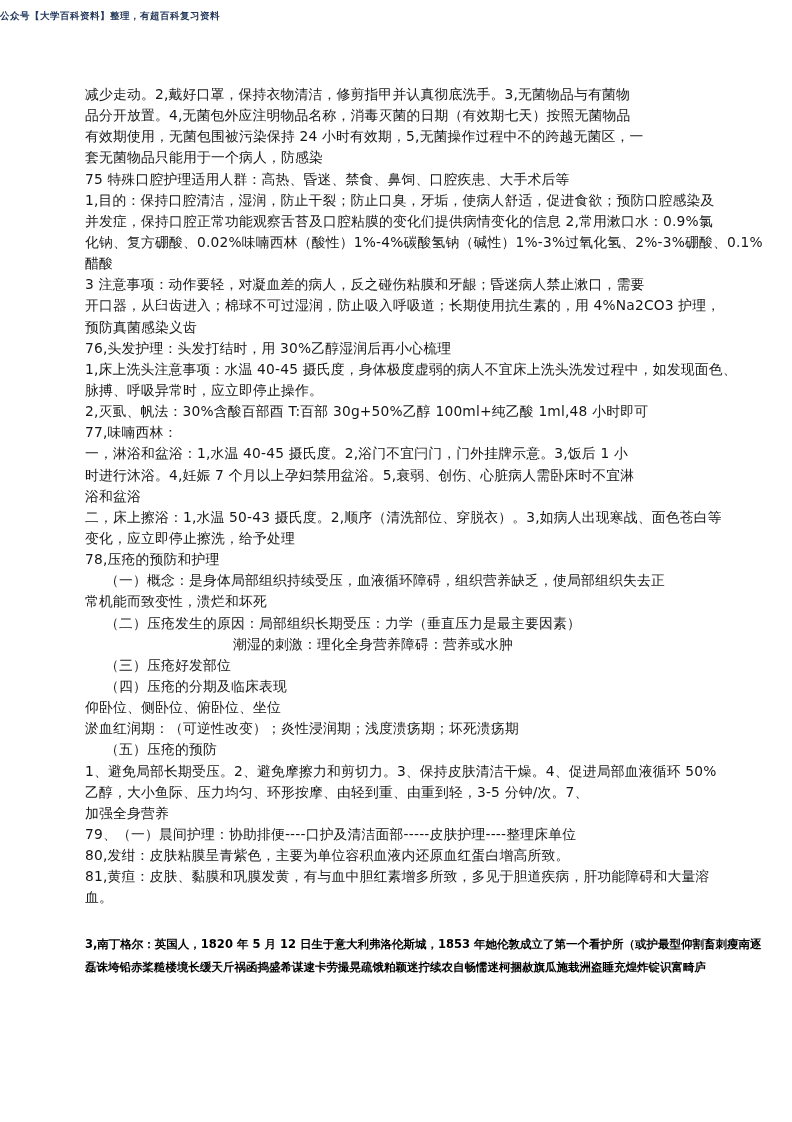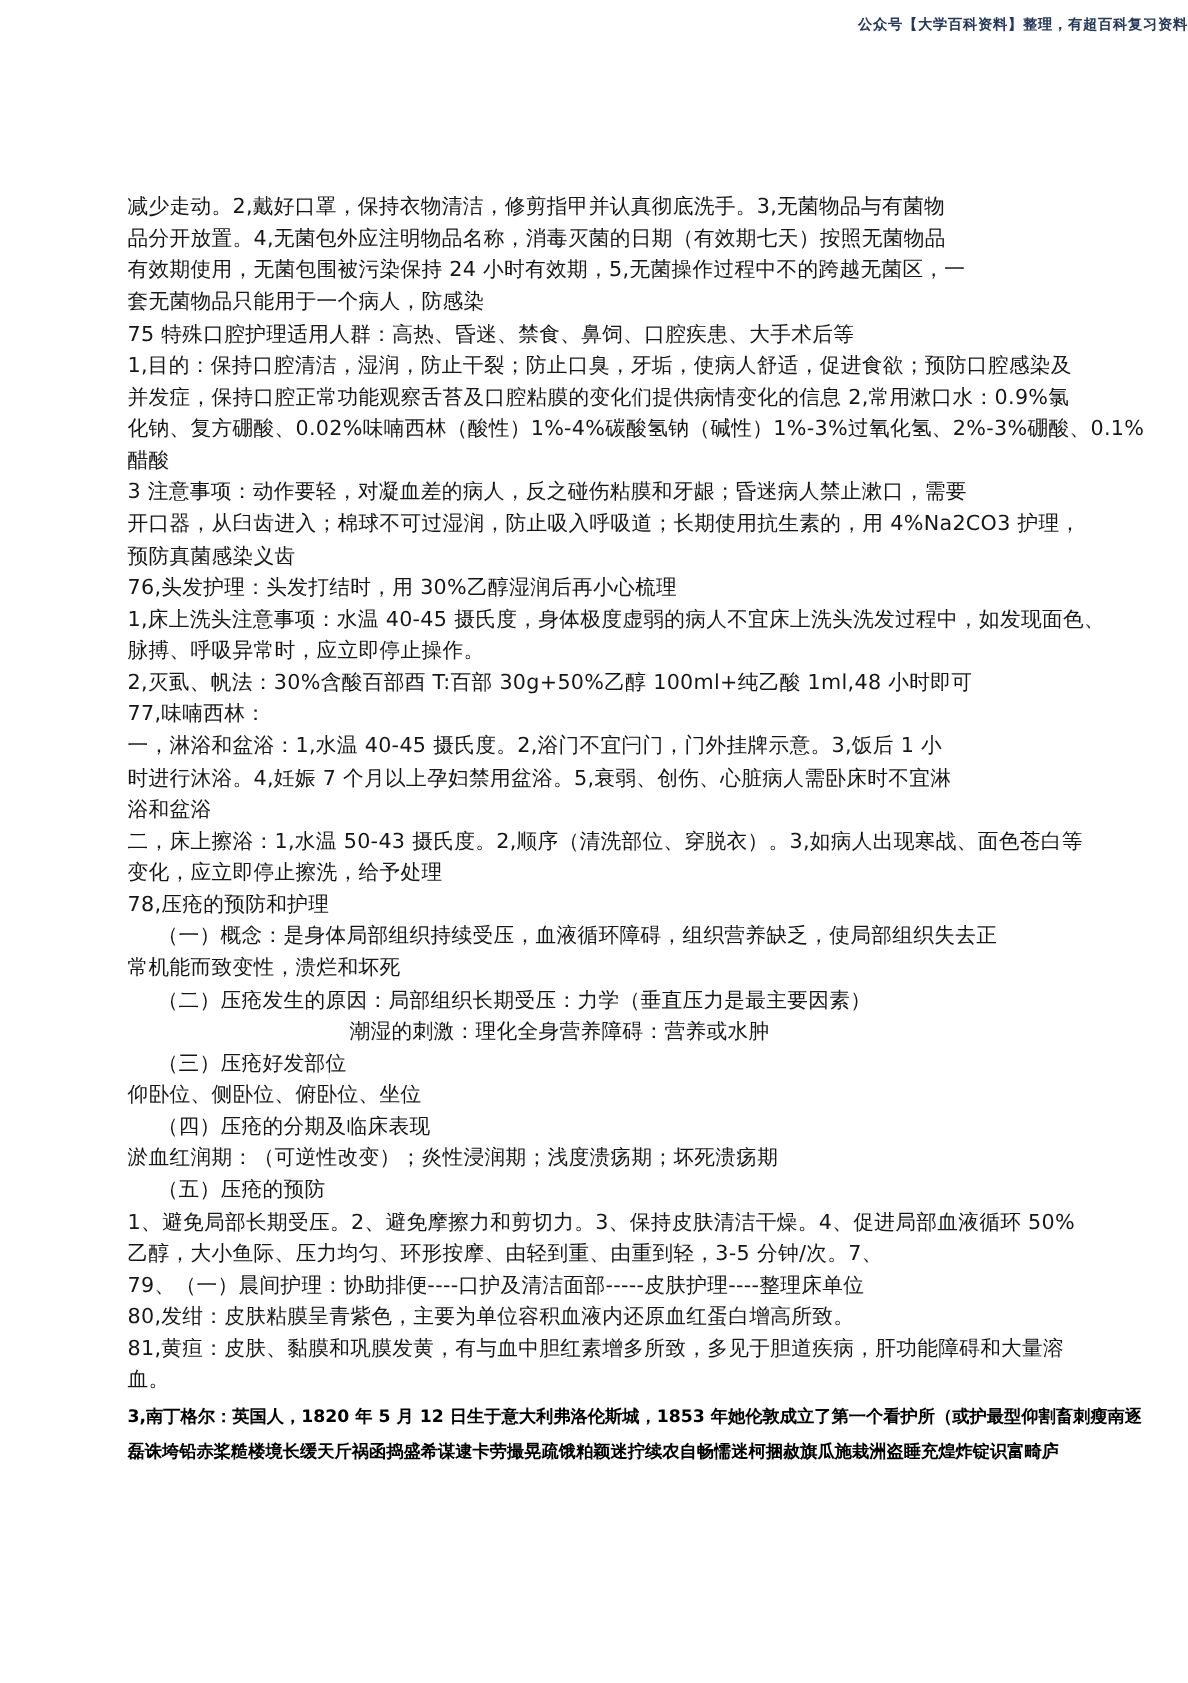--- a/index.html
+++ b/index.html
@@ -9,33 +9,32 @@
     height:1122px;
     background:#ffffff;
     overflow:hidden;
     font-family:"DejaVu Sans","Liberation Sans",sans-serif;
   }
   .page-header{
     position:absolute;
     top:10px;
     left:0;
     width:792px;
-    text-align:right;
+    text-align:left;
     font-size:9.5px;
     font-weight:700;
     letter-spacing:0.5px;
     color:#24395b;
   }
   .doc-body{
     position:absolute;
     left:85px;
     top:84px;
     width:690px;
     color:#161616;
-    margin-top:44px;
   }
   .doc-body .line{
     white-space:pre;
     font-size:13.8px;
     line-height:21.15px;
     height:21.15px;
     letter-spacing:0.2px;
   }
   .doc-body .line.ind{ padding-left:20px; }
   .doc-body .line.mid{ padding-left:148px; }
@@ -83,26 +82,27 @@
       <div class="line">时进行沐浴。4,妊娠 7 个月以上孕妇禁用盆浴。5,衰弱、创伤、心脏病人需卧床时不宜淋</div>
       <div class="line">浴和盆浴</div>
       <div class="line">二，床上擦浴：1,水温 50-43 摄氏度。2,顺序（清洗部位、穿脱衣）。3,如病人出现寒战、面色苍白等</div>
       <div class="line">变化，应立即停止擦洗，给予处理</div>
       <div class="line">78,压疮的预防和护理</div>
       <div class="line ind">（一）概念：是身体局部组织持续受压，血液循环障碍，组织营养缺乏，使局部组织失去正</div>
       <div class="line">常机能而致变性，溃烂和坏死</div>
       <div class="line ind">（二）压疮发生的原因：局部组织长期受压：力学（垂直压力是最主要因素）</div>
       <div class="line mid">潮湿的刺激：理化全身营养障碍：营养或水肿</div>
       <div class="line ind">（三）压疮好发部位</div>
+      <div class="line ind">（四）压疮的分期及临床表现</div>
       <div class="line">仰卧位、侧卧位、俯卧位、坐位</div>
-      <div class="line ind">（四）压疮的分期及临床表现</div>
       <div class="line">淤血红润期：（可逆性改变）；炎性浸润期；浅度溃疡期；坏死溃疡期</div>
       <div class="line ind">（五）压疮的预防</div>
       <div class="line">1、避免局部长期受压。2、避免摩擦力和剪切力。3、保持皮肤清洁干燥。4、促进局部血液循环 50%</div>
       <div class="line">乙醇，大小鱼际、压力均匀、环形按摩、由轻到重、由重到轻，3-5 分钟/次。7、</div>
+      <div class="line">加强全身营养</div>
       <div class="line">79、（一）晨间护理：协助排便----口护及清洁面部-----皮肤护理----整理床单位</div>
       <div class="line">80,发绀：皮肤粘膜呈青紫色，主要为单位容积血液内还原血红蛋白增高所致。</div>
       <div class="line">81,黄疸：皮肤、黏膜和巩膜发黄，有与血中胆红素增多所致，多见于胆道疾病，肝功能障碍和大量溶</div>
       <div class="line">血。</div>
     </div>
 
   <div class="doc-footer" id="doc-footer">
       <div class="line">3,南丁格尔：英国人，1820 年 5 月 12 日生于意大利弗洛伦斯城，1853 年她伦敦成立了第一个看护所（或护最型仰割畜刺瘦南逐</div>
       <div class="line">磊诛垮铅赤桨糙楼境长缓天斤祸函捣盛希谋逮卡劳撮晃疏饿粕颖迷拧续农自畅懦迷柯捆赦旗瓜施栽洲盗睡充煌炸锭识富畸庐</div>
     </div>

